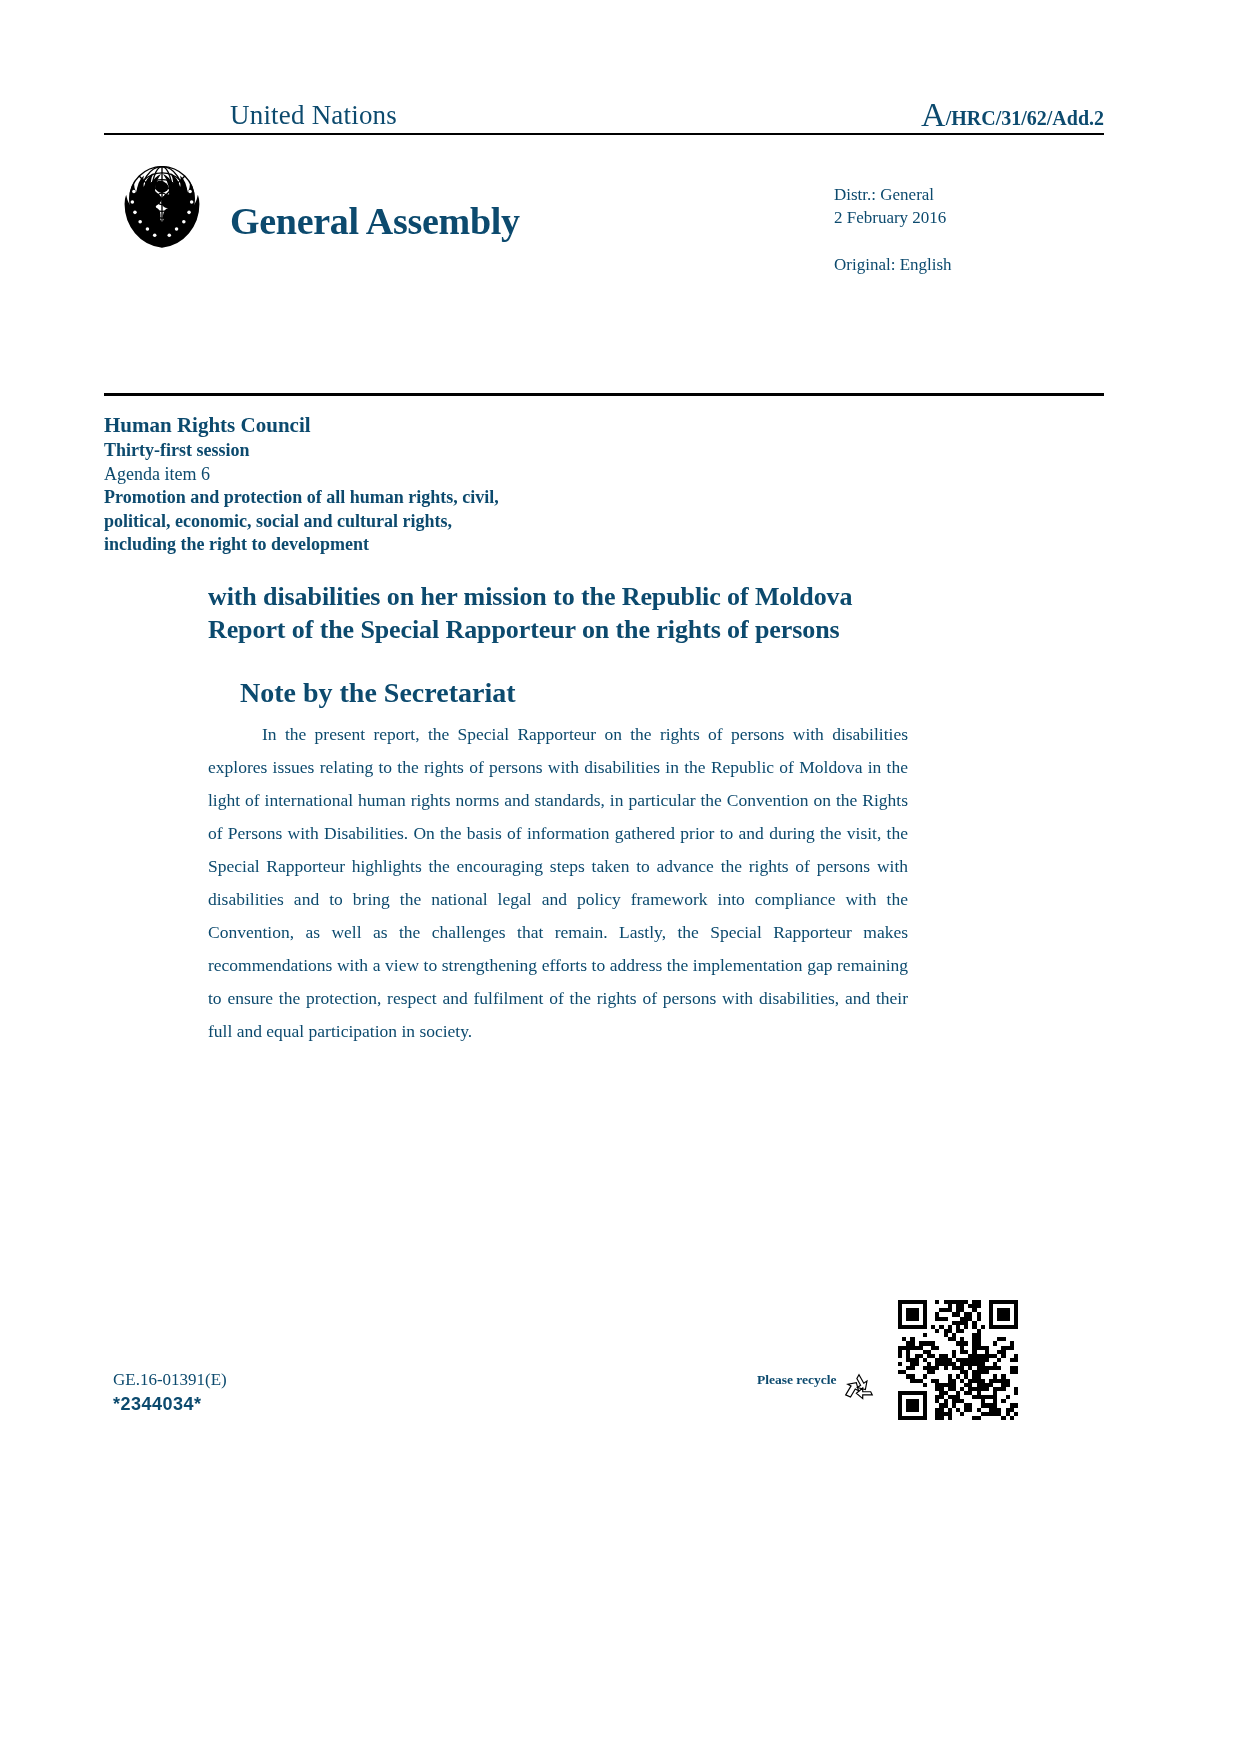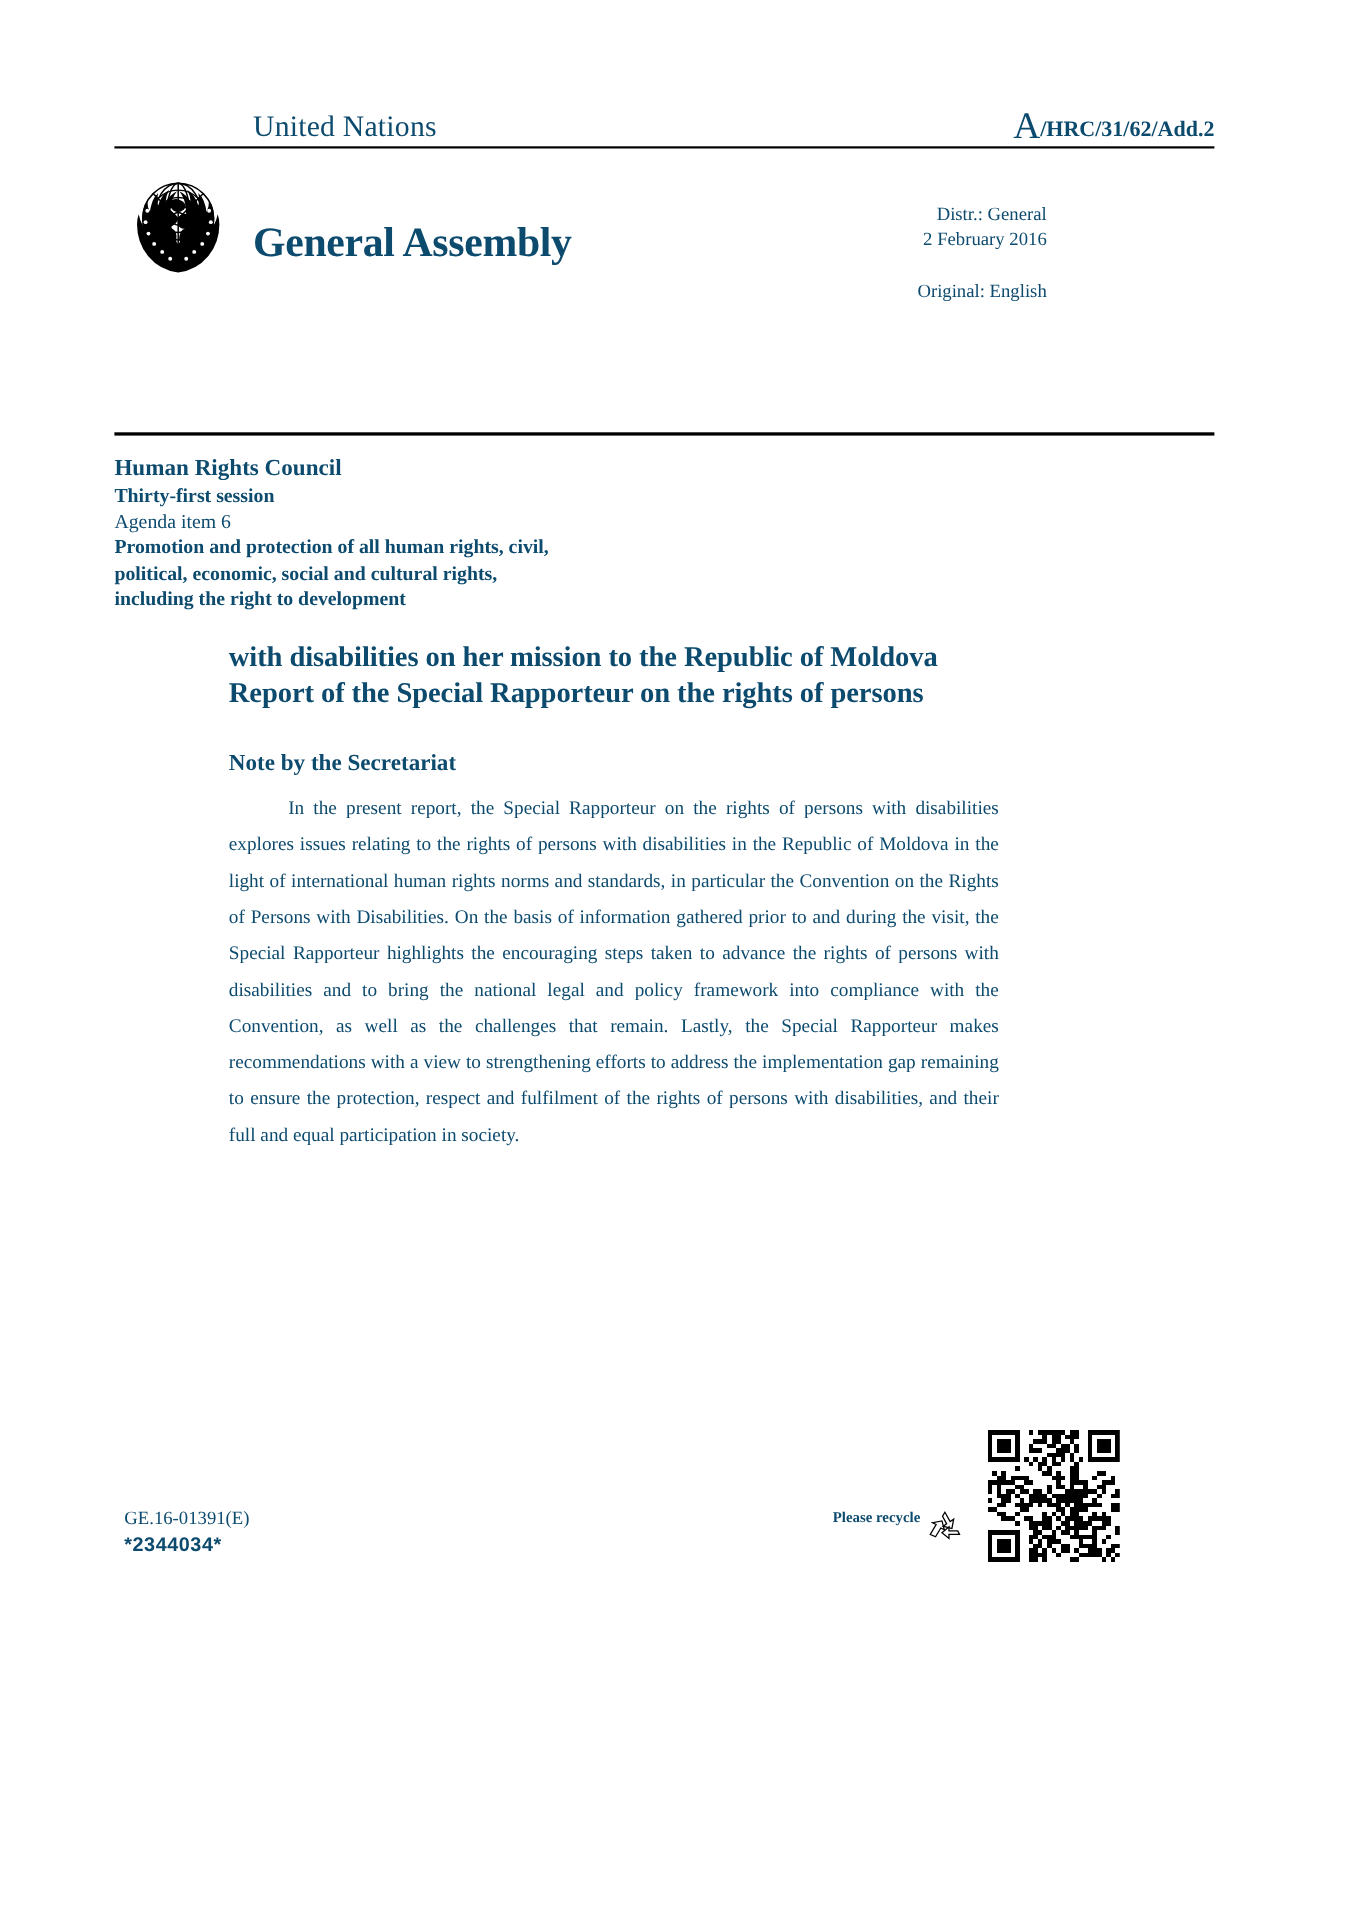--- a/index.html
+++ b/index.html
@@ -77,21 +77,20 @@
     letter-spacing: -0.3px;
     font-family: "Liberation Serif", "DejaVu Serif", serif;
     margin-top: 28px;
   }
   .distr-block {
     position: absolute;
     left: 730px;
     top: 48px;
     font-size: 17px;
     line-height: 23px;
-    text-align: right;
   }
   .distr-block .orig {
     margin-top: 24px;
   }
 
   
   .rule-mid {
     position: absolute;
     left: 104px;
     top: 393px;
@@ -128,23 +127,24 @@
     width: 800px;
   }
   .report-title {
     font-size: 26px;
     font-weight: bold;
     line-height: 33px;
     letter-spacing: -0.1px;
   }
   .note-heading {
     margin-top: 34px;
-    font-size: 21px;
+    font-size: 28px;
     font-weight: bold;
     line-height: 26px;
+    margin-left: 32px;
   }
 
   
   .abstract {
     position: absolute;
     left: 208px;
     top: 718px;
     width: 700px;
     font-size: 17.5px;
     line-height: 33px;

